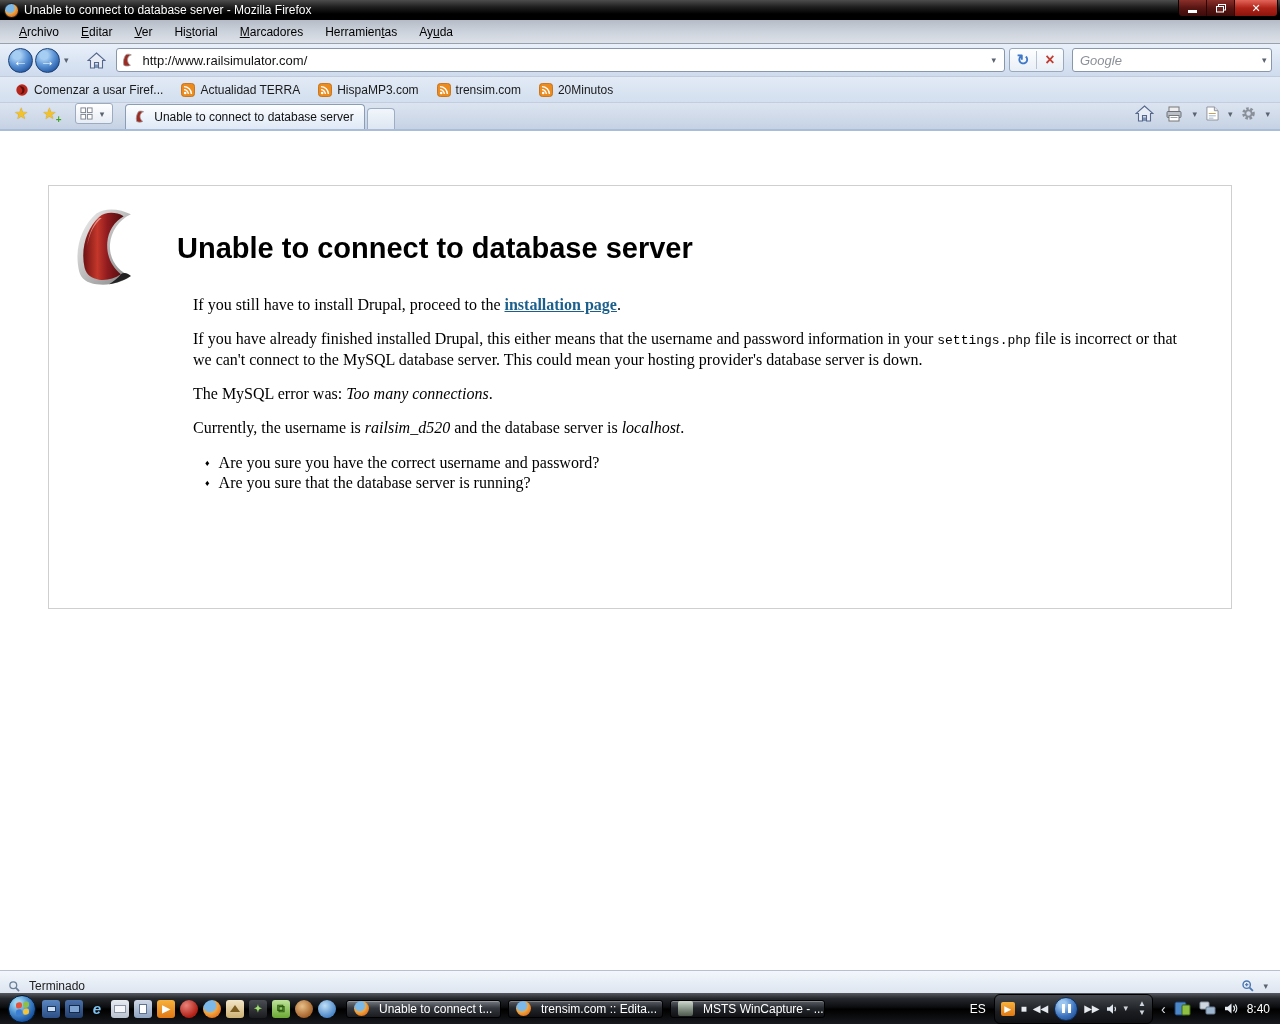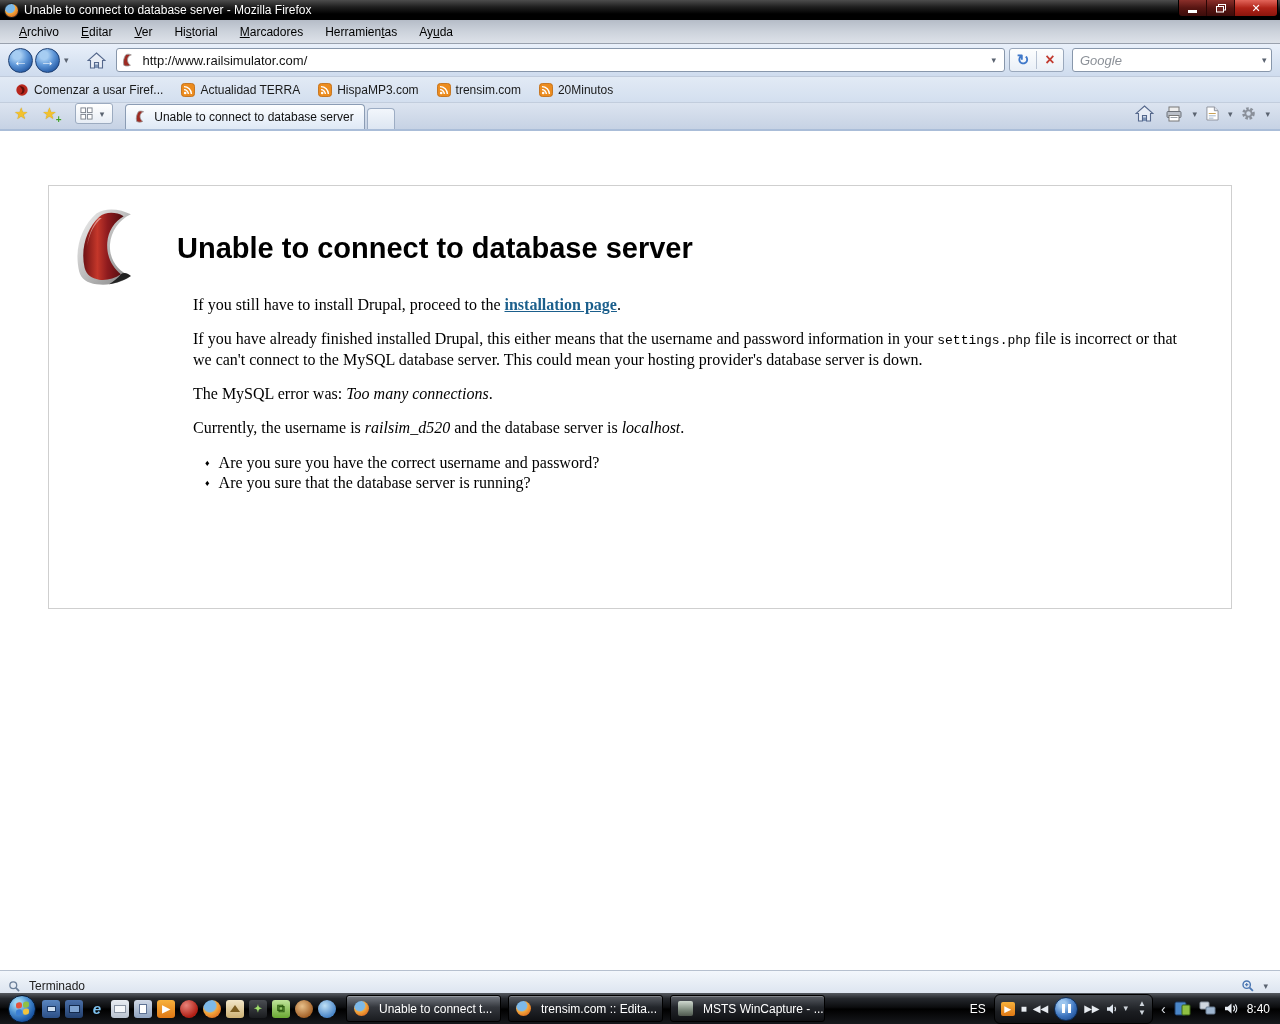--- a/index.html
+++ b/index.html
@@ -150,21 +150,21 @@
   .start-orb { width:28px; height:28px; border-radius:50%; margin:0 6px 0 4px; flex:0 0 auto;
     background:radial-gradient(circle at 34% 28%, #9ed6f2 0 12%, #4f93d2 40%, #1d5aa8 70%, #0d2f66);
     border:1px solid #05172f; display:flex; align-items:center; justify-content:center; }
   .orb-flag { display:grid; grid-template-columns:6px 6px; grid-template-rows:6px 6px; gap:1px;
     transform:skewY(-6deg); }
   .orb-flag span { border-radius:2px 40% 2px 40%; display:block; }
   .quicklaunch { display:flex; align-items:center; gap:5px; margin-right:10px; }
   .ql-icon { width:18px; height:18px; border-radius:3px; display:flex; align-items:center;
     justify-content:center; font-size:12px; font-weight:bold; }
   .task-buttons { display:flex; align-items:center; gap:7px; }
-  .task-btn { width:155px; height:27px; display:flex; align-items:center; gap:10px; padding:0 7px;
+  .task-btn { width:155px; height:18px; display:flex; align-items:center; gap:10px; padding:0 7px;
     border:1px solid #000; border-radius:3px; color:#fff; white-space:nowrap; overflow:hidden;
     background:linear-gradient(#5a5e65, #23262b 45%, #0f1013); box-shadow:inset 0 1px 0 rgba(255,255,255,.25); }
   .task-btn.active { background:linear-gradient(#767b83, #34373d 45%, #1a1c20); }
   .task-icon { width:15px; height:15px; border-radius:50%; flex:0 0 auto;
     background:radial-gradient(circle at 38% 32%, #7db9e8 0 35%, #f4a83c 45%, #d9641c 85%); }
   .task-icon.gray { border-radius:2px; background:linear-gradient(#cfd8cf,#7d8a7d 60%,#4f584f); }
   .tray { margin-left:auto; display:flex; align-items:center; gap:8px; padding-right:6px; }
   .wmp { display:flex; align-items:center; gap:6px; padding:2px 6px;
     background:linear-gradient(#45494f, #1b1d21 60%, #101114); border:1px solid #000; border-radius:6px; }
   .wmp-btn { color:#e7ebf0; font-size:10px; line-height:1; display:flex; align-items:center; }

